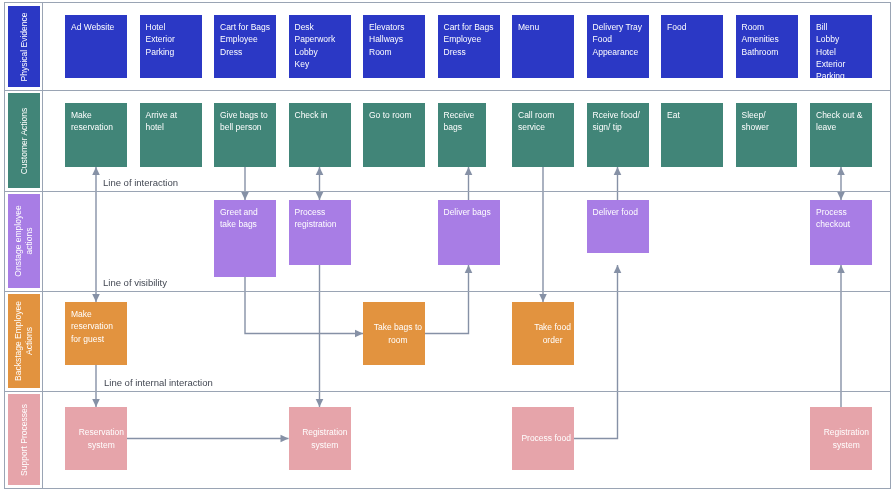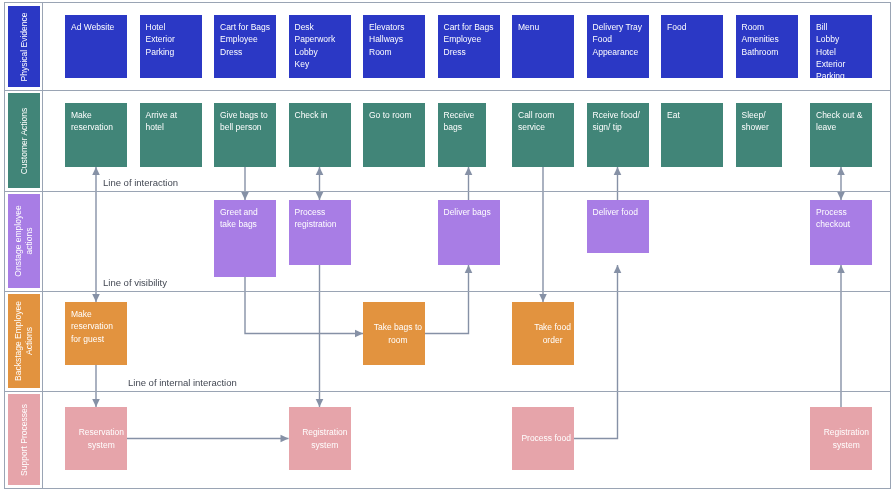--- a/index.html
+++ b/index.html
@@ -143,21 +143,21 @@
       <div class="shape-text">Call room
 service</div>
     </div>
     <div class="shape" style="left: 586.5px; top: 103px; width: 62px; height: 64px; background: rgb(65, 133, 120);">
       <div class="shape-text">Rceive food/
 sign/ tip</div>
     </div>
     <div class="shape" style="left: 661px; top: 103px; width: 62px; height: 64px; background: rgb(65, 133, 120);">
       <div class="shape-text">Eat</div>
     </div>
-    <div class="shape" style="left: 735.5px; top: 103px; width: 46px; height: 64px; background: rgb(65, 133, 120);">
+    <div class="shape" style="left: 735.5px; top: 103px; width: 61px; height: 64px; background: rgb(65, 133, 120);">
       <div class="shape-text">Sleep/
 shower</div>
     </div>
     <div class="shape" style="left: 810px; top: 103px; width: 62px; height: 64px; background: rgb(65, 133, 120);">
       <div class="shape-text">Check out &amp;
 leave</div>
     </div>
     <div class="lane-label" style="top: 194px; height: 94px; background: rgb(168, 125, 229);">
       <span class="lane-label-text" style="width: 90px;">Onstage employee actions</span>
     </div>
@@ -208,14 +208,14 @@
     </div>
     <div class="shape center" style="left: 512px; top: 407px; width: 62px; height: 63px; background: rgb(230, 164, 170);">
       <div class="shape-text">Process food</div>
     </div>
     <div class="shape center" style="left: 810px; top: 407px; width: 62px; height: 63px; background: rgb(230, 164, 170);">
       <div class="shape-text">Registration
 system</div>
     </div>
     <div class="sep-label" style="left: 103px; top: 177px; color: rgb(67, 72, 83);">Line of interaction</div>
     <div class="sep-label" style="left: 103px; top: 277px; color: rgb(67, 72, 83);">Line of visibility</div>
-    <div class="sep-label" style="left: 128px; top: 377px; color: rgb(67, 72, 83);">Line of internal interaction</div>
+    <div class="sep-label" style="left: 104px; top: 377px; color: rgb(67, 72, 83);">Line of internal interaction</div>
   </div>
 
 </body></html>

